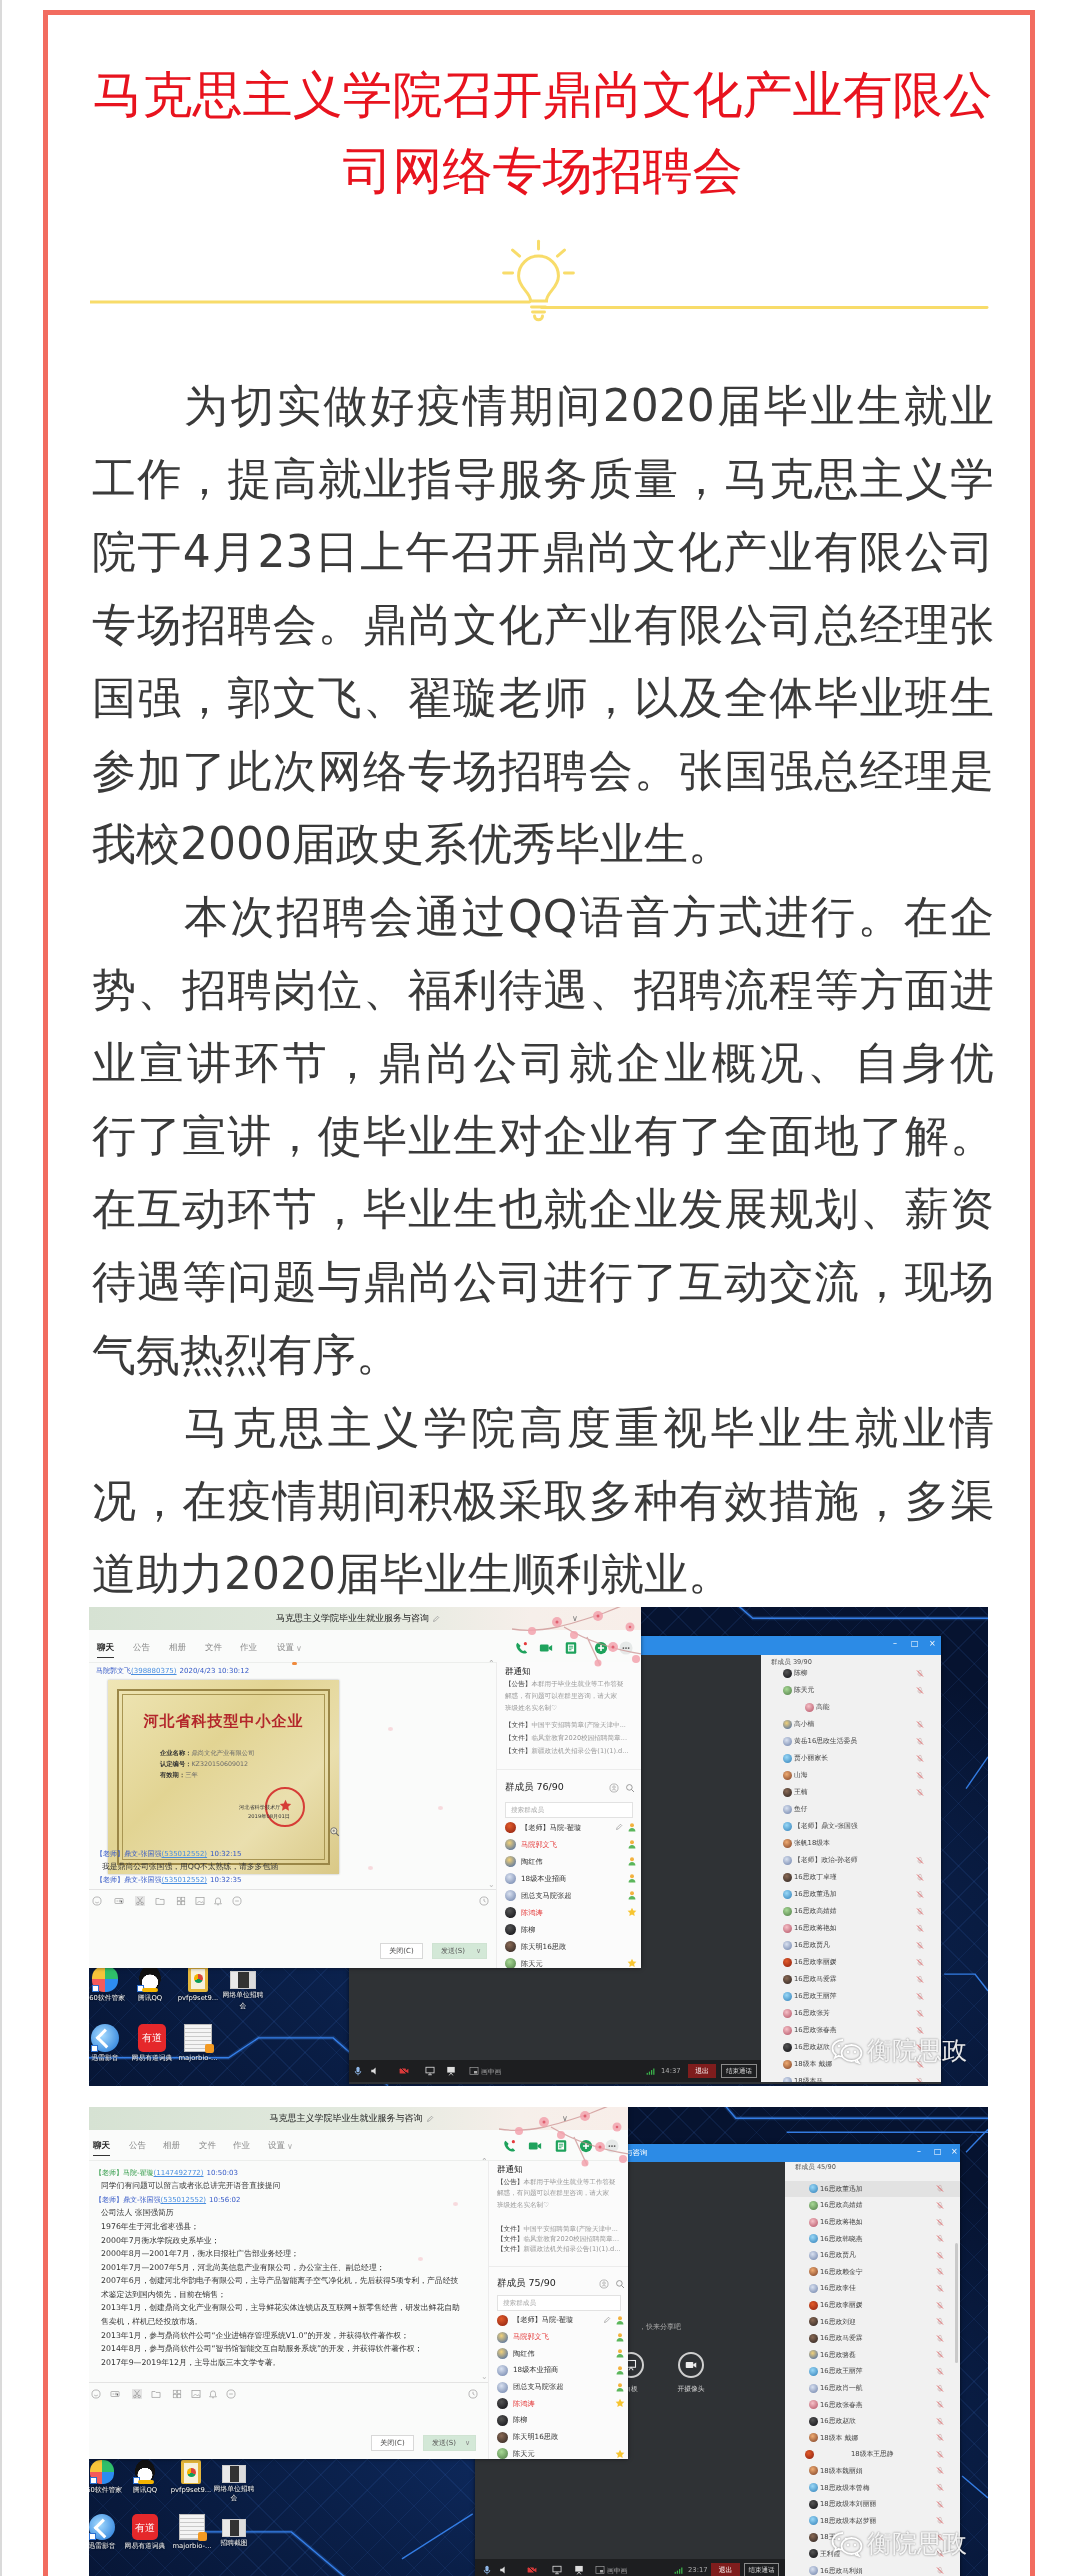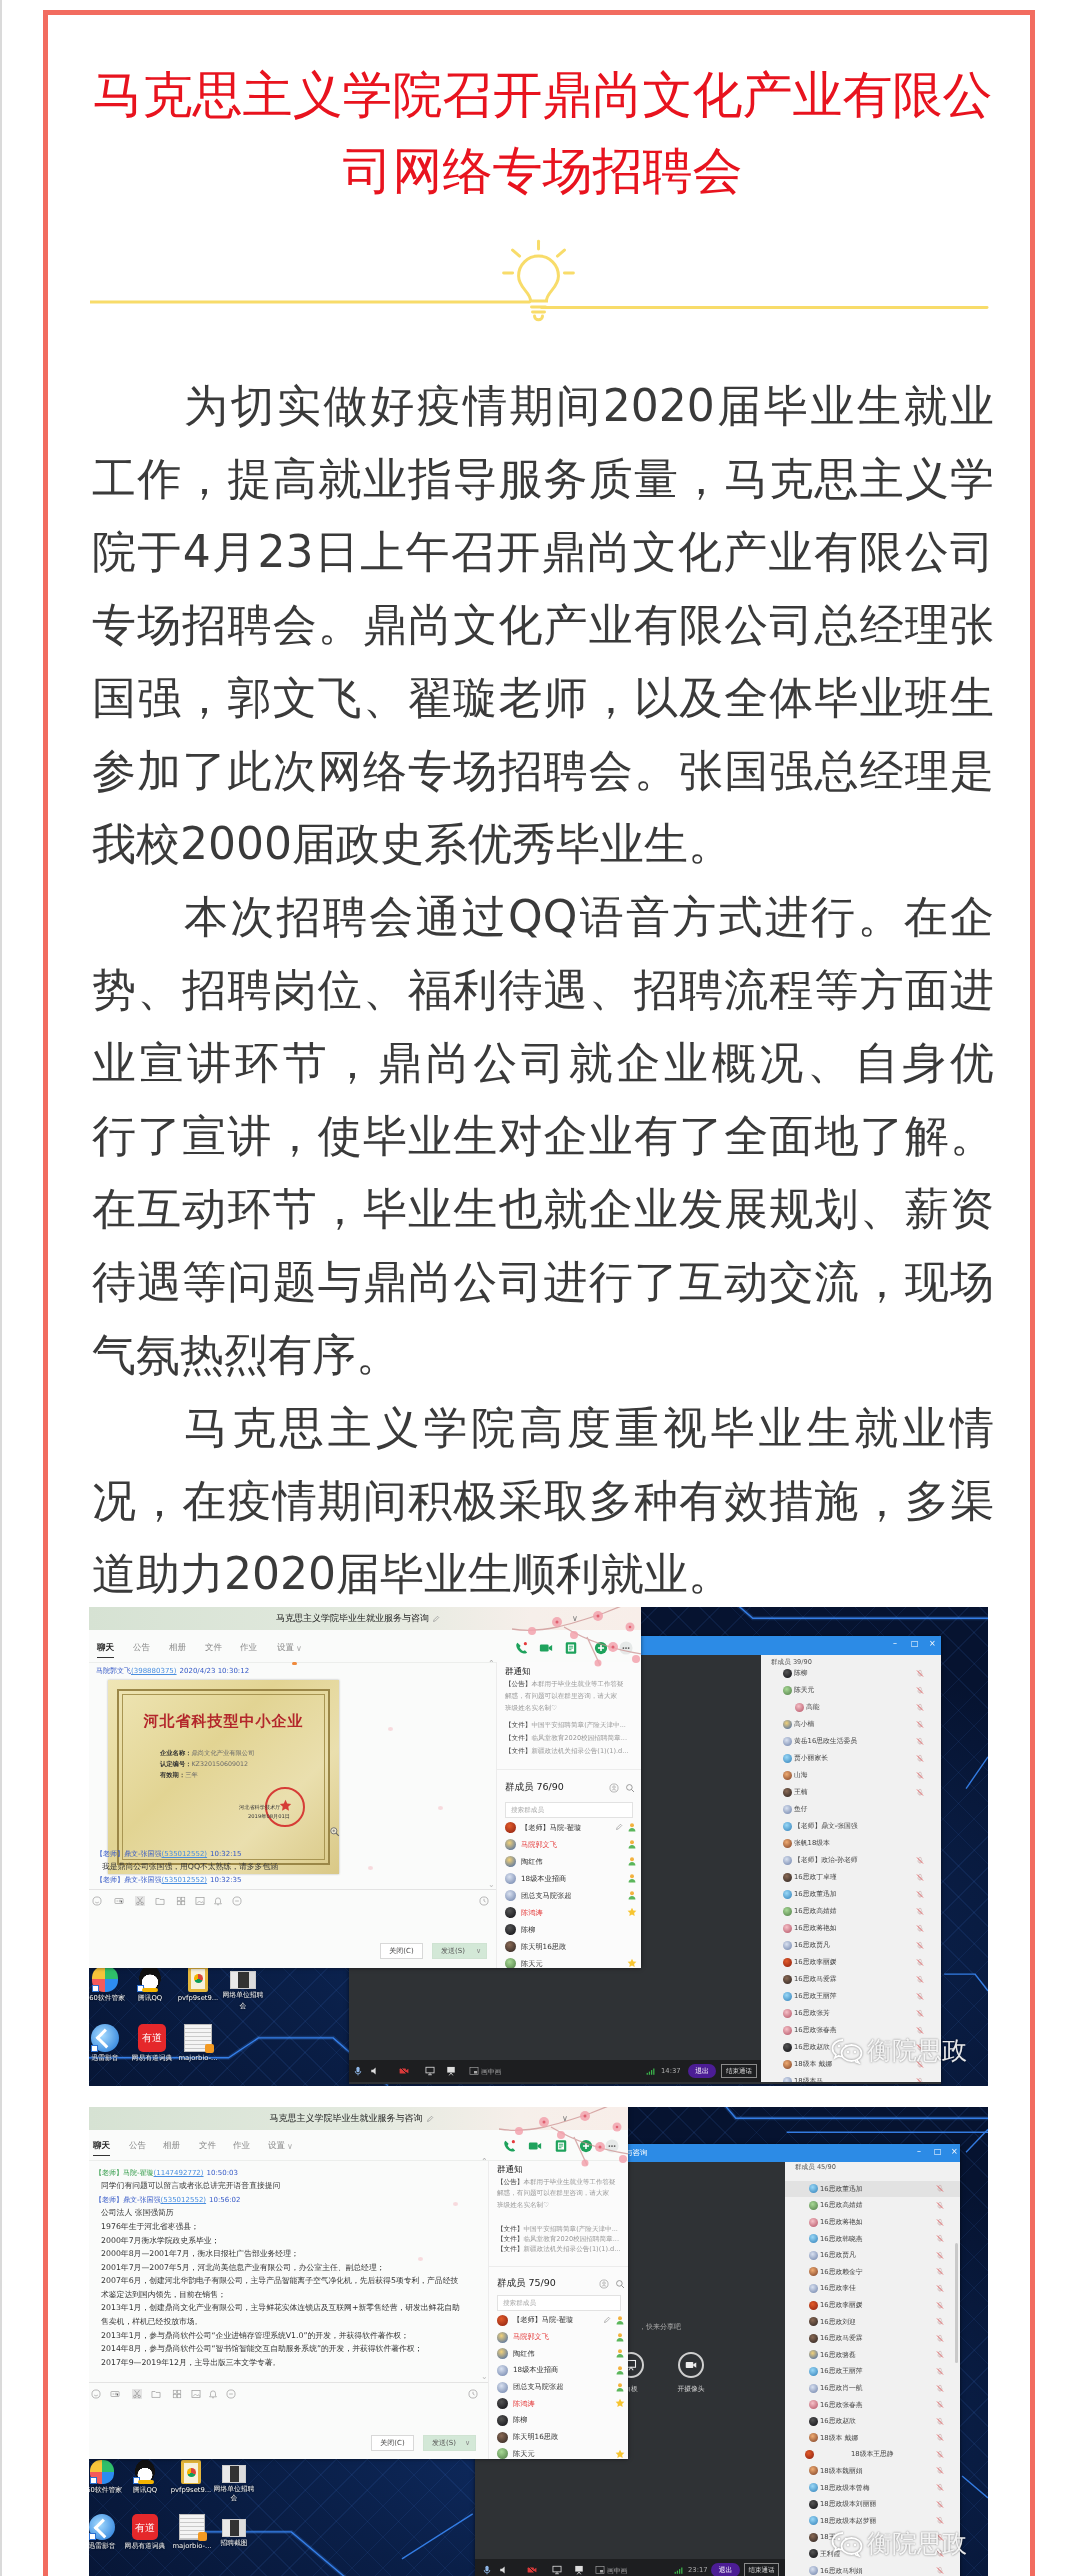--- a/index.html
+++ b/index.html
@@ -107,21 +107,21 @@
 .vw-list{position:absolute;background:#f1f1f1;overflow:hidden;}
 .vw-list .hd{position:absolute;left:10px;font-size:6.6px;color:#555;white-space:nowrap;}
 .vrows{position:absolute;left:0;right:0;}
 .vrow{display:flex;align-items:center;font-size:6.8px;color:#444;position:relative;white-space:nowrap;}
 .vrow .av{width:9px;height:9px;margin-right:2px;}
 .vrow.hl{background:#e2e2e2;}
 .vrow .mute{position:absolute;width:8px;height:9px;}
 .vw-bar{position:absolute;left:0;background:#1d1e20;}
 .bi{position:absolute;width:10px;height:10px;}
 .bt{position:absolute;font-size:6.8px;color:#aaa;white-space:nowrap;}
-.exit{position:absolute;background:#4c1d95;color:#fff;font-size:6.8px;text-align:center;white-space:nowrap;border-radius:7px;}
+.exit{position:absolute;background:#7f1d1d;color:#fff;font-size:6.8px;text-align:center;white-space:nowrap;}
 .endc{position:absolute;border:1px solid #8a8a8a;color:#ddd;font-size:6.5px;text-align:center;white-space:nowrap;}
 .share{position:absolute;font-size:7px;color:#aaa;white-space:nowrap;}
 .act{position:absolute;width:26px;height:26px;border:2px solid #cfcfcf;border-radius:50%;}
 .act svg{position:absolute;left:5px;top:5px;width:12px;height:12px;}
 .act-l{position:absolute;width:50px;text-align:center;font-size:6.8px;color:#ccc;white-space:nowrap;}
 .sbar{position:absolute;width:3px;background:#c9c9c9;border-radius:2px;}
 </style>
 </head>
 <body>
 
@@ -405,21 +405,21 @@
               <use href="#i-mute"></use>
             </svg>
           </div>
         <div class="vrow" style="height:17px;padding-left:22px;">
             <i class="av a2"></i>
             <span>陈天元</span>
             <svg class="mute" style="left:155px;" viewBox="0 0 8 9" width="8" height="9">
               <use href="#i-mute"></use>
             </svg>
           </div>
-        <div class="vrow" style="height:17px;padding-left:34px;">
+        <div class="vrow" style="height:17px;padding-left:10px;margin-left:34px;">
             <i class="av a3"></i>
             <span>高能</span>
             <svg class="mute" style="left:155px;" viewBox="0 0 8 9" width="8" height="9">
               <use href="#i-mute"></use>
             </svg>
           </div>
         <div class="vrow" style="height:17px;padding-left:22px;">
             <i class="av a4"></i>
             <span>高小楠</span>
             <svg class="mute" style="left:155px;" viewBox="0 0 8 9" width="8" height="9">

